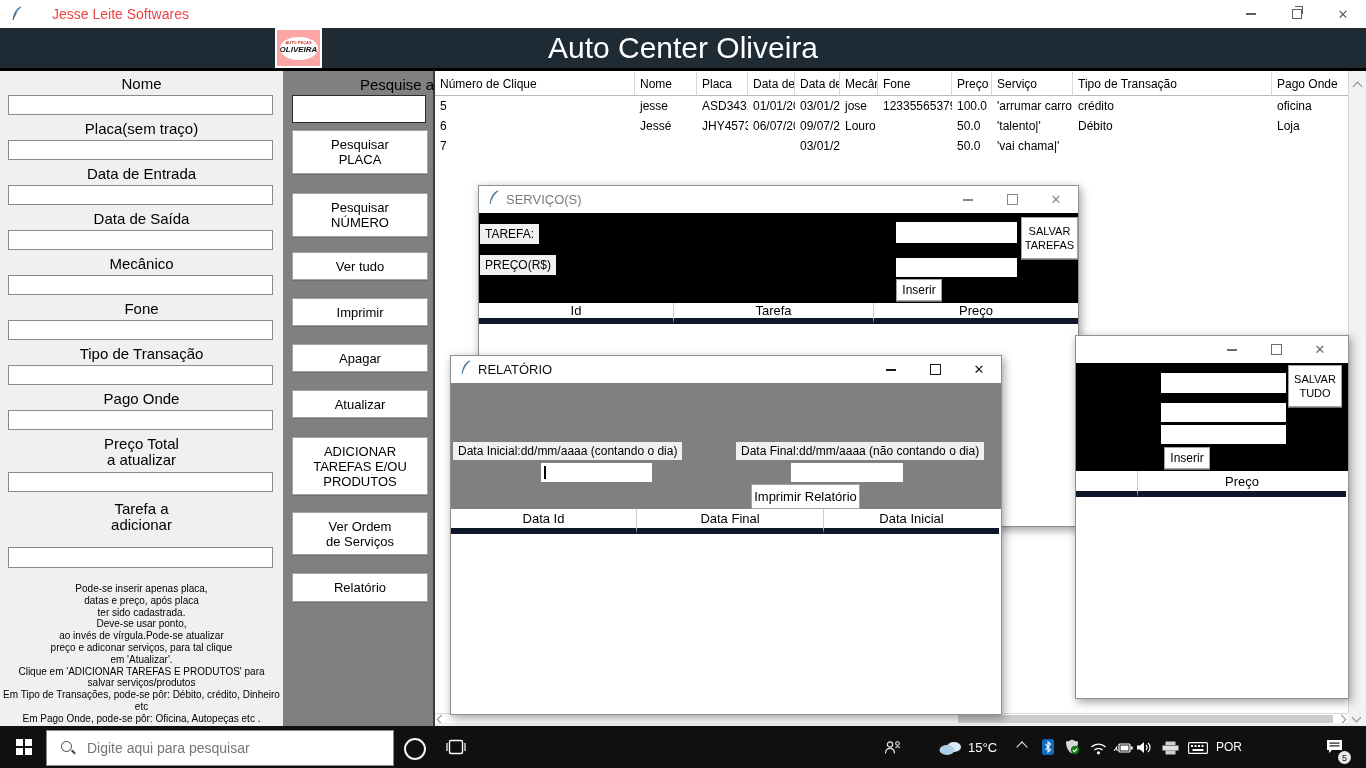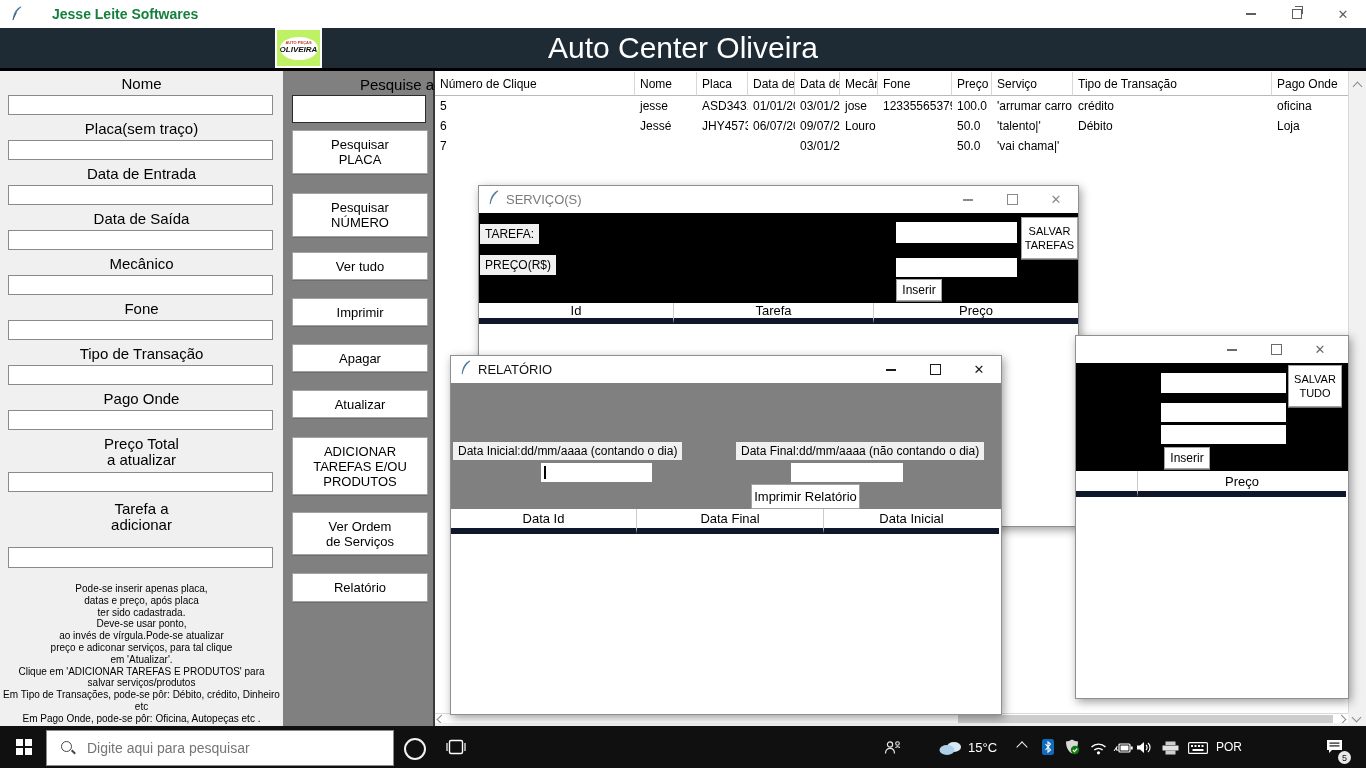--- a/index.html
+++ b/index.html
@@ -1,33 +1,33 @@
 <!DOCTYPE html>
 <html><head>
 <meta charset="utf-8">
 <style>
   html,body{margin:0;padding:0;background:#444;}
   .screen{position:relative;width:1366px;height:768px;overflow:hidden;background:#fff;
           font-family:"Liberation Sans",sans-serif;color:#000;}
   .abs{position:absolute;box-sizing:border-box;}
   
   .titlebar{left:0;top:0;width:1366px;height:28px;background:#fff;}
-  .tb-text{font-size:14px;color:#15803d;line-height:28px;white-space:nowrap;font-weight:bold;}
+  .tb-text{font-size:14px;color:#ef4444;line-height:28px;white-space:nowrap;}
   .wctrl{display:flex;align-items:center;justify-content:center;width:46px;height:28px;color:#5f5f5f;}
   .ic-min{width:10px;height:2px;background:currentColor;}
   .ic-max{width:9px;height:9px;border:1.2px solid currentColor;}
   .ic-restore{position:relative;width:8px;height:8px;border:1.2px solid currentColor;background:#fff;}
   .ic-restore::before{content:'';position:absolute;left:1.5px;top:-4.5px;width:8px;height:8px;
      border:1.2px solid currentColor;border-left:none;border-bottom:none;box-sizing:border-box;}
   .ic-close{font-size:13px;line-height:13px;}
   
   .appheader{left:0;top:28px;width:1366px;height:40px;background:#1e2a34;}
   .apptitle{left:0;top:28px;width:1366px;height:40px;line-height:40px;text-align:center;
             color:#fff;font-size:30px;}
-  .logo{left:275px;top:28px;width:47px;height:40px;background:#bef264;border:2px solid #fff;
+  .logo{left:275px;top:28px;width:47px;height:40px;background:#fca5a5;border:2px solid #fff;
         display:flex;align-items:center;justify-content:center;}
   .logo-oval{width:38px;height:23px;background:#fff;border-radius:50%;text-align:center;
              overflow:hidden;padding-top:3px;box-sizing:border-box;}
   .logo-l1{font-size:4px;color:#c0392b;font-weight:bold;line-height:5px;}
   .logo-l2{font-size:8px;color:#111;font-weight:bold;font-style:italic;line-height:9px;letter-spacing:0;}
   .blackline{left:0;top:68px;width:1366px;height:3px;background:#000;}
   
   .formpanel{left:0;top:71px;width:283px;height:655px;background:#f0f0f0;}
   .flabel{position:absolute;left:0;width:283px;text-align:center;font-size:15px;line-height:16px;
           white-space:pre-line;color:#000;}

